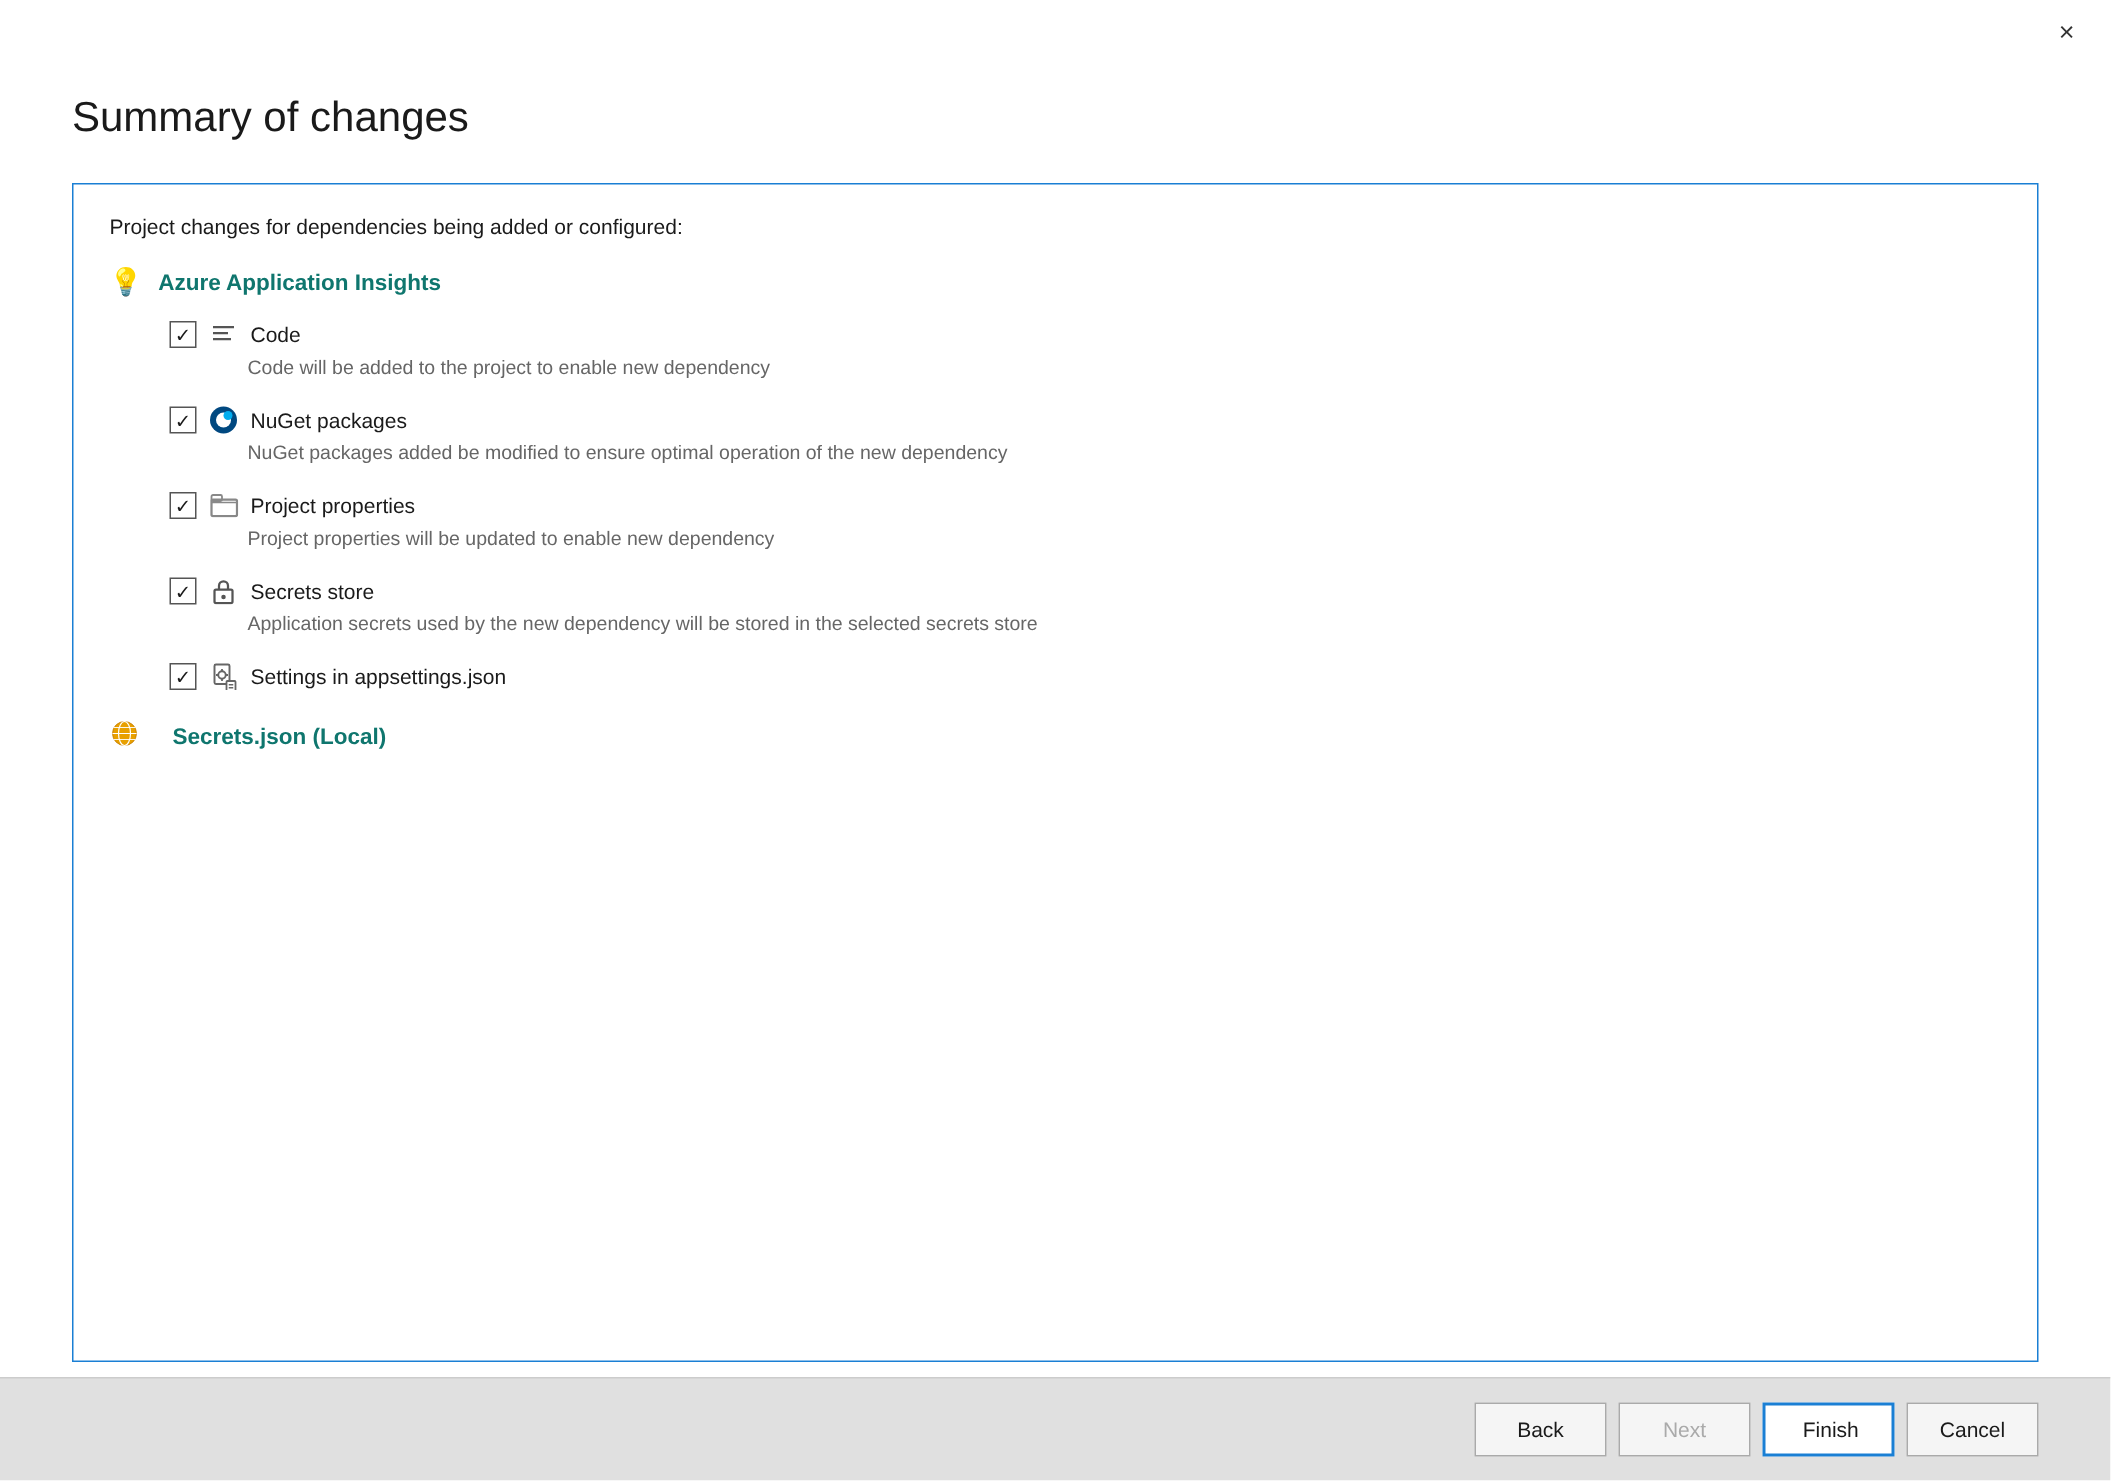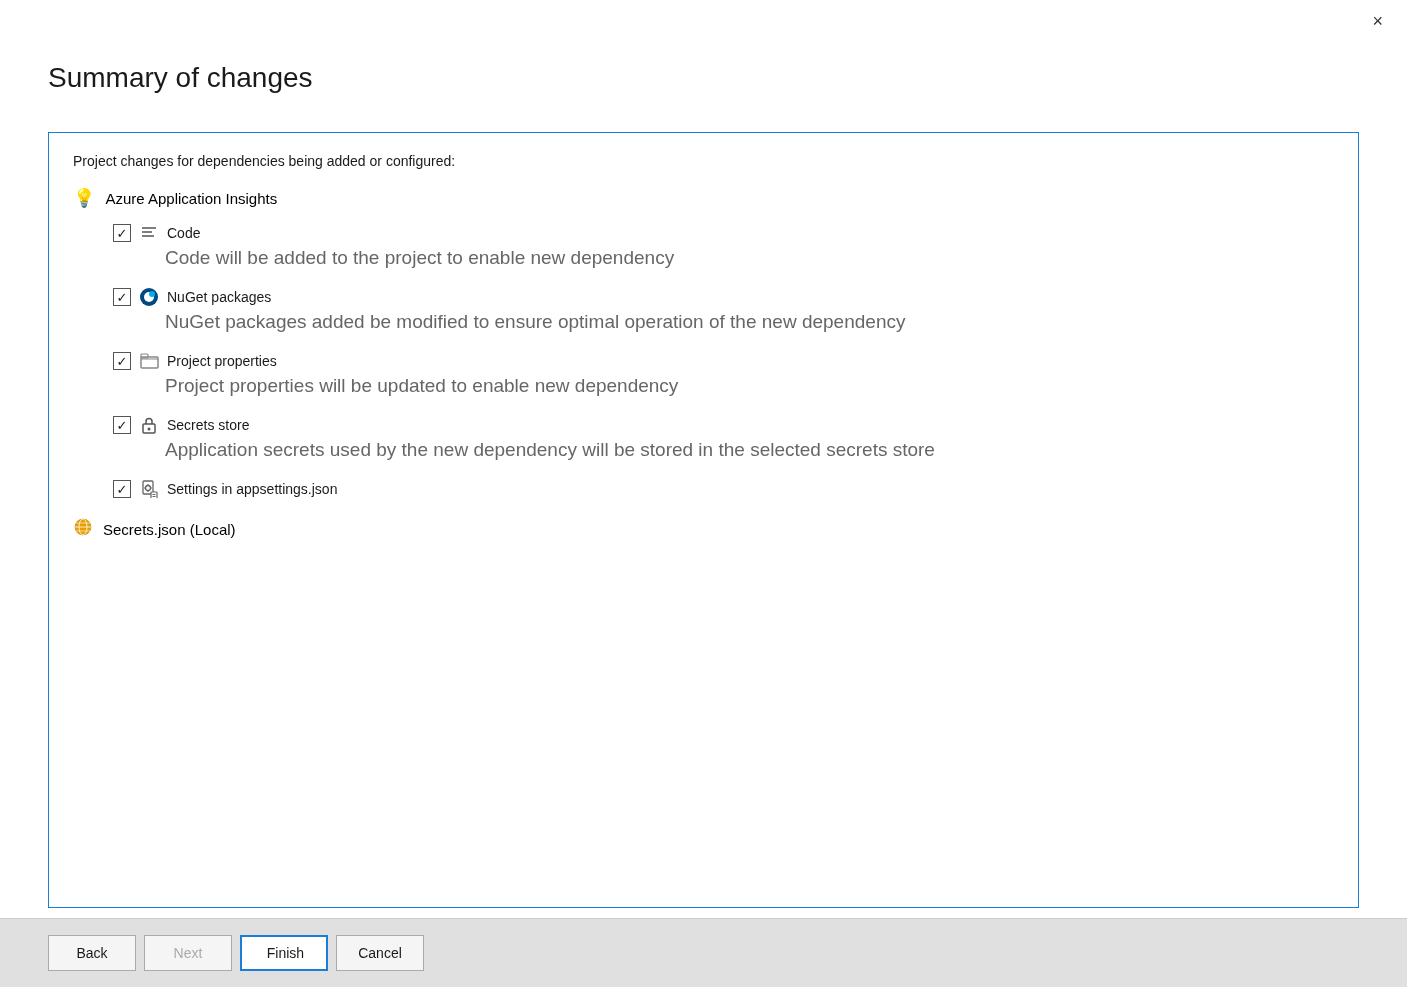--- a/index.html
+++ b/index.html
@@ -32,21 +32,21 @@
     .content-area {
       flex: 1;
       padding: 20px 48px 10px 48px;
       display: flex;
       flex-direction: column;
     }
     .page-title {
       font-size: 28px;
       font-weight: 300;
       color: #1a1a1a;
-      margin-bottom: 38px;
+      margin-bottom: 28px;
     }
     .summary-box {
       border: 1.5px solid #1a7fd4;
       flex: 1;
       display: flex;
       flex-direction: column;
       overflow: hidden;
       position: relative;
     }
     .summary-inner {
@@ -65,22 +65,22 @@
       margin-bottom: 18px;
     }
     .section-header {
       display: flex;
       align-items: center;
       gap: 10px;
       margin-bottom: 14px;
     }
     .section-title {
       font-size: 15px;
-      font-weight: 400;
-      color: #000000;
+      font-weight: 700;
+      color: #0f766e;
     }
     .items-container {
       padding-left: 40px;
     }
     .item-row {
       margin-bottom: 18px;
     }
     .item-header {
       display: flex;
       align-items: center;
@@ -110,42 +110,42 @@
       justify-content: center;
       width: 20px;
       height: 20px;
     }
     .item-label {
       font-size: 14px;
       font-weight: 400;
       color: #1a1a1a;
     }
     .item-desc {
-      font-size: 19px;
+      font-size: 13px;
       color: #666;
       padding-left: 52px;
     }
     
     .icon-lightbulb {
       color: #7b3fa0;
       font-size: 18px;
     }
     .section-header-2 {
       display: flex;
       align-items: center;
-      gap: 10px;
+      gap: 22px;
       margin-top: 8px;
     }
 
     
     .footer {
       background: #e0e0e0;
       padding: 16px 48px;
       display: flex;
-      justify-content: flex-start;
+      justify-content: flex-end;
       align-items: center;
       gap: 8px;
       border-top: 1px solid #ccc;
     }
     .footer-btn {
       min-width: 88px;
       height: 36px;
       padding: 0 20px;
       font-size: 14px;
       font-family: 'Segoe UI', Arial, sans-serif;

